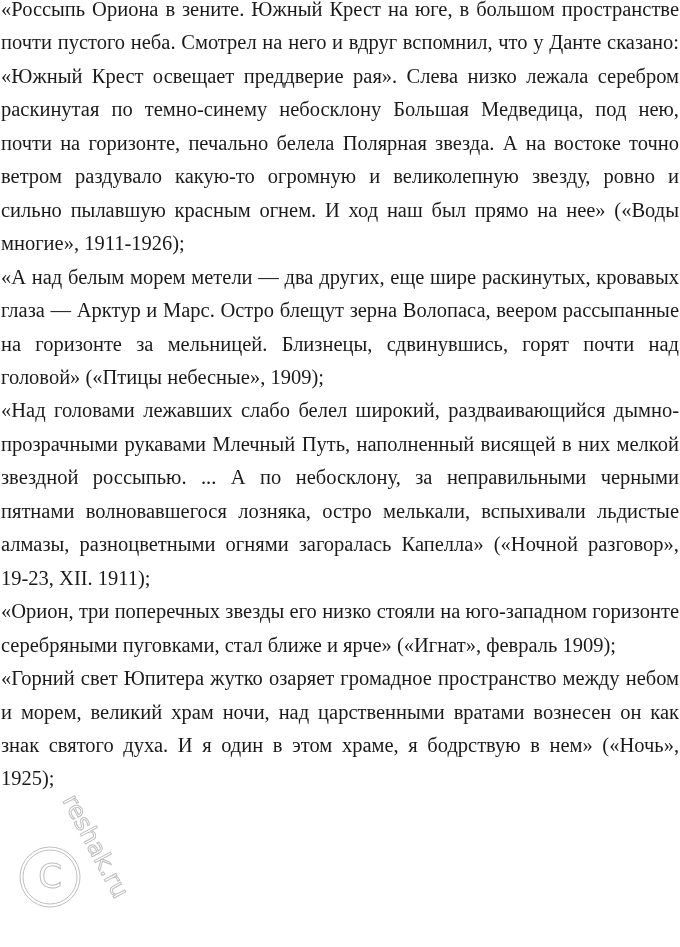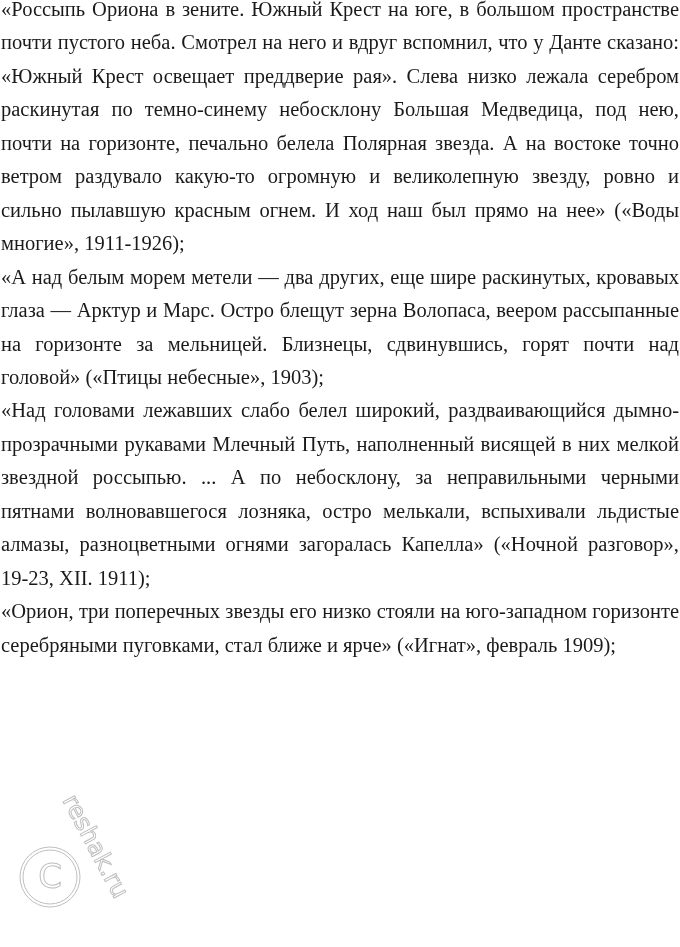--- a/index.html
+++ b/index.html
@@ -35,23 +35,24 @@
       width: 150px;
       height: 140px;
       pointer-events: none;
     }
   </style>
 </head>
 <body>
 
 <div class="doc">
   <p class="para">«Россыпь Ориона в зените. Южный Крест на юге, в большом пространстве почти пустого неба. Смотрел на него и вдруг вспомнил, что у Данте сказано: «Южный Крест освещает преддверие рая». Слева низко лежала серебром раскинутая по темно-синему небосклону Большая Медведица, под нею, почти на горизонте, печально белела Полярная звезда. А на востоке точно ветром раздувало какую-то огромную и великолепную звезду, ровно и сильно пылавшую красным огнем. И ход наш был прямо на нее» («Воды многие», 1911-1926);</p>
-  <p class="para">«А над белым морем метели — два других, еще шире раскинутых, кровавых глаза — Арктур и Марс. Остро блещут зерна Волопаса, веером рассыпанные на горизонте за мельницей. Близнецы, сдвинувшись, горят почти над головой» («Птицы небесные», 1903);</p>
+  <p class="para">«А над белым морем метели — два других, еще шире раскинутых, кровавых глаза — Арктур и Марс. Остро блещут зерна Волопаса, веером рассыпанные на горизонте за мельницей. Близнецы, сдвинувшись, горят почти над головой» («Птицы небесные», 1909);</p>
   <p class="para">«Над головами лежавших слабо белел широкий, раздваивающийся дымно-прозрачными рукавами Млечный Путь, наполненный висящей в них мелкой звездной россыпью. ... А по небосклону, за неправильными черными пятнами волновавшегося лозняка, остро мелькали, вспыхивали льдистые алмазы, разноцветными огнями загоралась Капелла» («Ночной разговор», 19-23, XII. 1911);</p>
   <p class="para">«Орион, три поперечных звезды его низко стояли на юго-западном горизонте серебряными пуговками, стал ближе и ярче» («Игнат», февраль 1909);</p>
+  <p class="para">«Горний свет Юпитера жутко озаряет громадное пространство между небом и морем, великий храм ночи, над царственными вратами вознесен он как знак святого духа. И я один в этом храме, я бодрствую в нем» («Ночь», 1925);</p>
 </div>
 
 <svg class="watermark" viewBox="0 0 150 140" xmlns="http://www.w3.org/2000/svg">
   <g fill="none" stroke="#a8a8a8" stroke-width="1" opacity="0.75">
     <circle cx="40" cy="95" r="30"></circle>
     <circle cx="40" cy="95" r="27"></circle>
     <text x="40" y="106" text-anchor="middle" font-family="DejaVu Sans, sans-serif" font-size="34" fill="none" stroke="#a8a8a8" stroke-width="1">C</text>
     <text x="0" y="0" transform="translate(52,18) rotate(62)" font-family="DejaVu Sans, sans-serif" font-size="24" fill="none" stroke="#a8a8a8" stroke-width="1">reshak.ru</text>
   </g>
 </svg>

